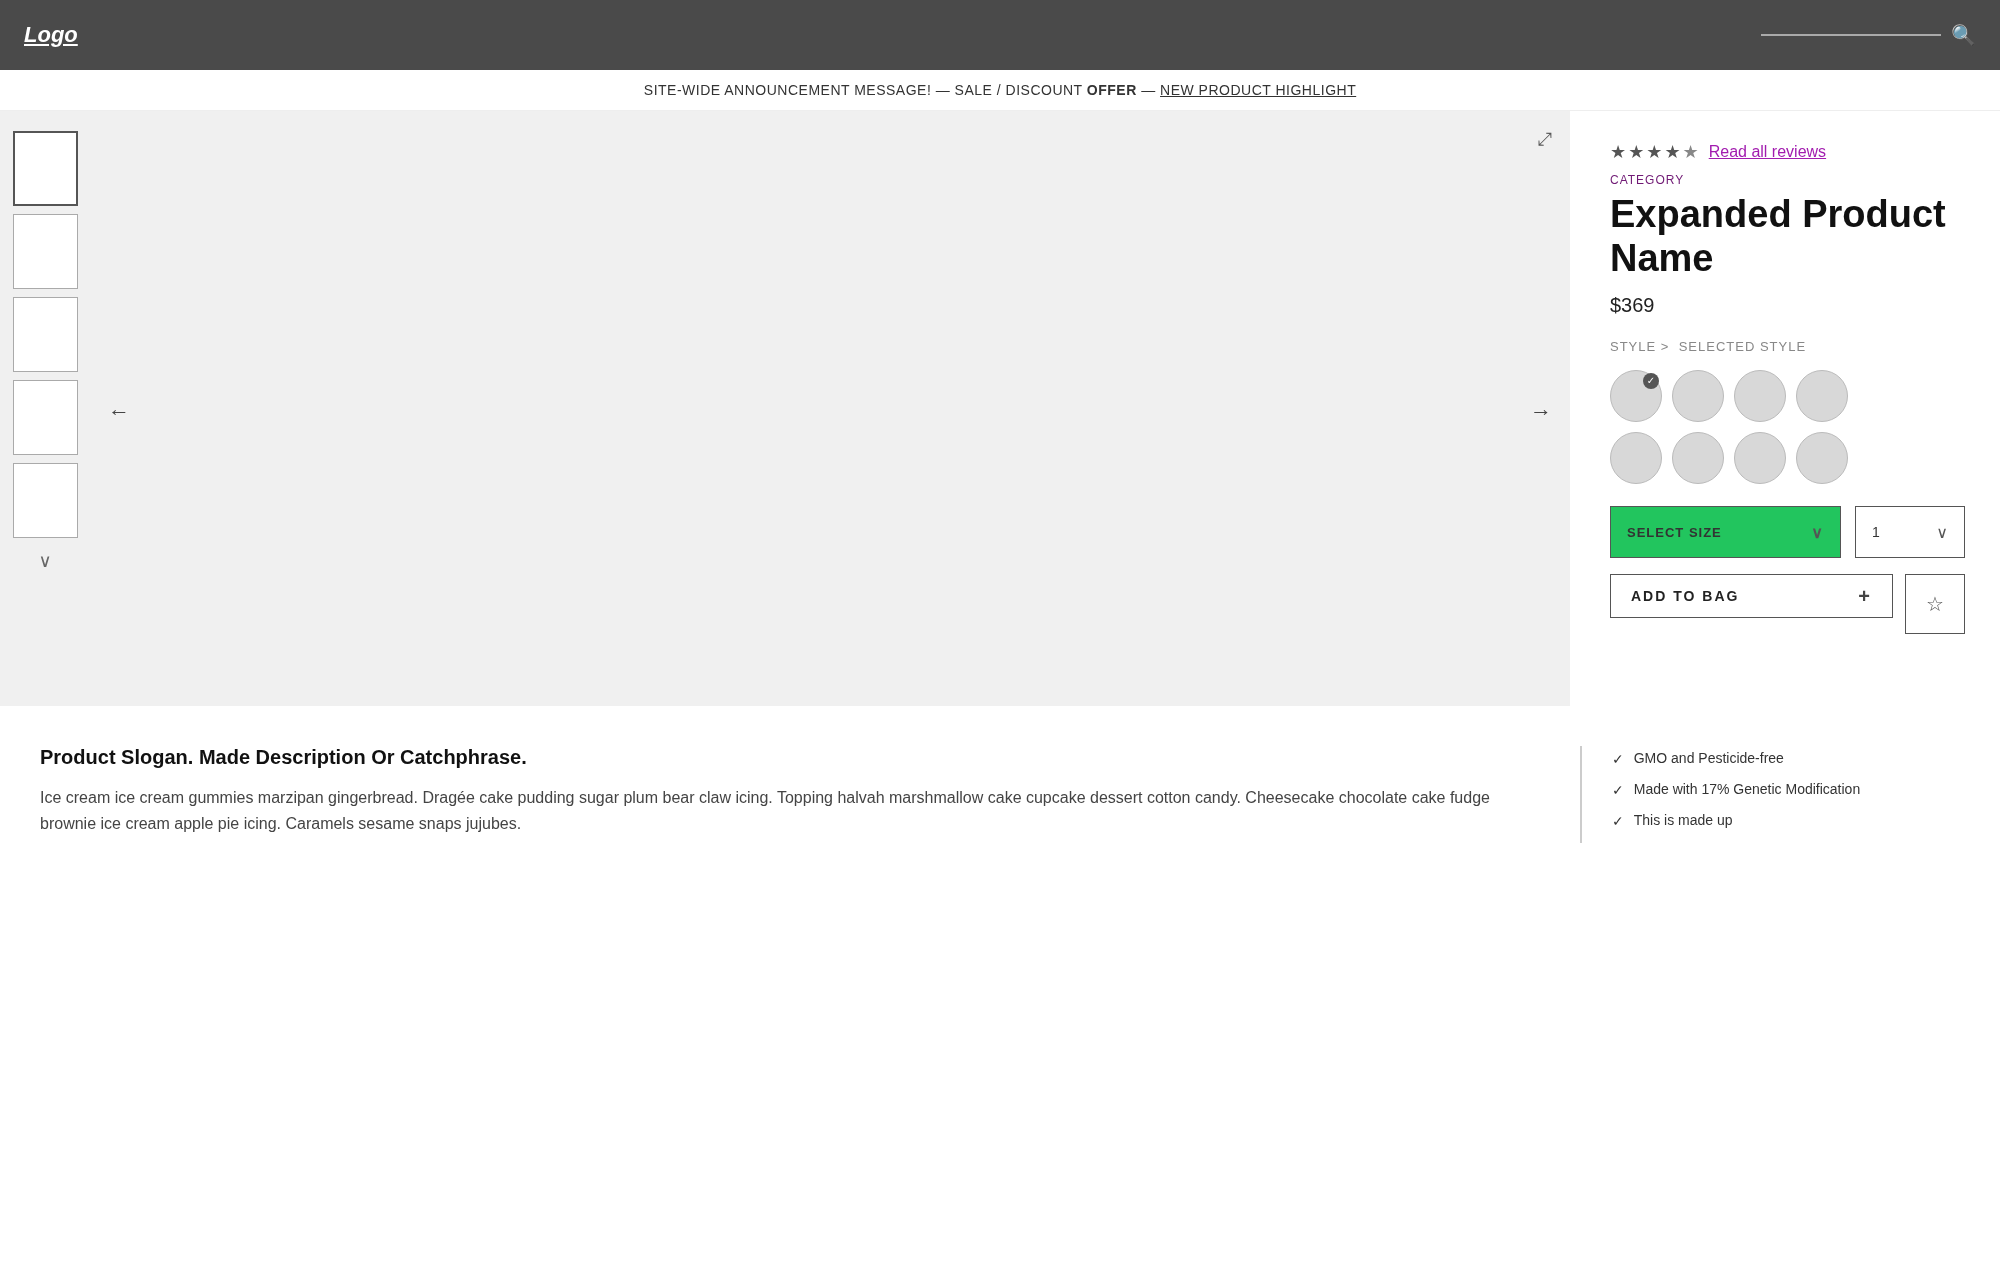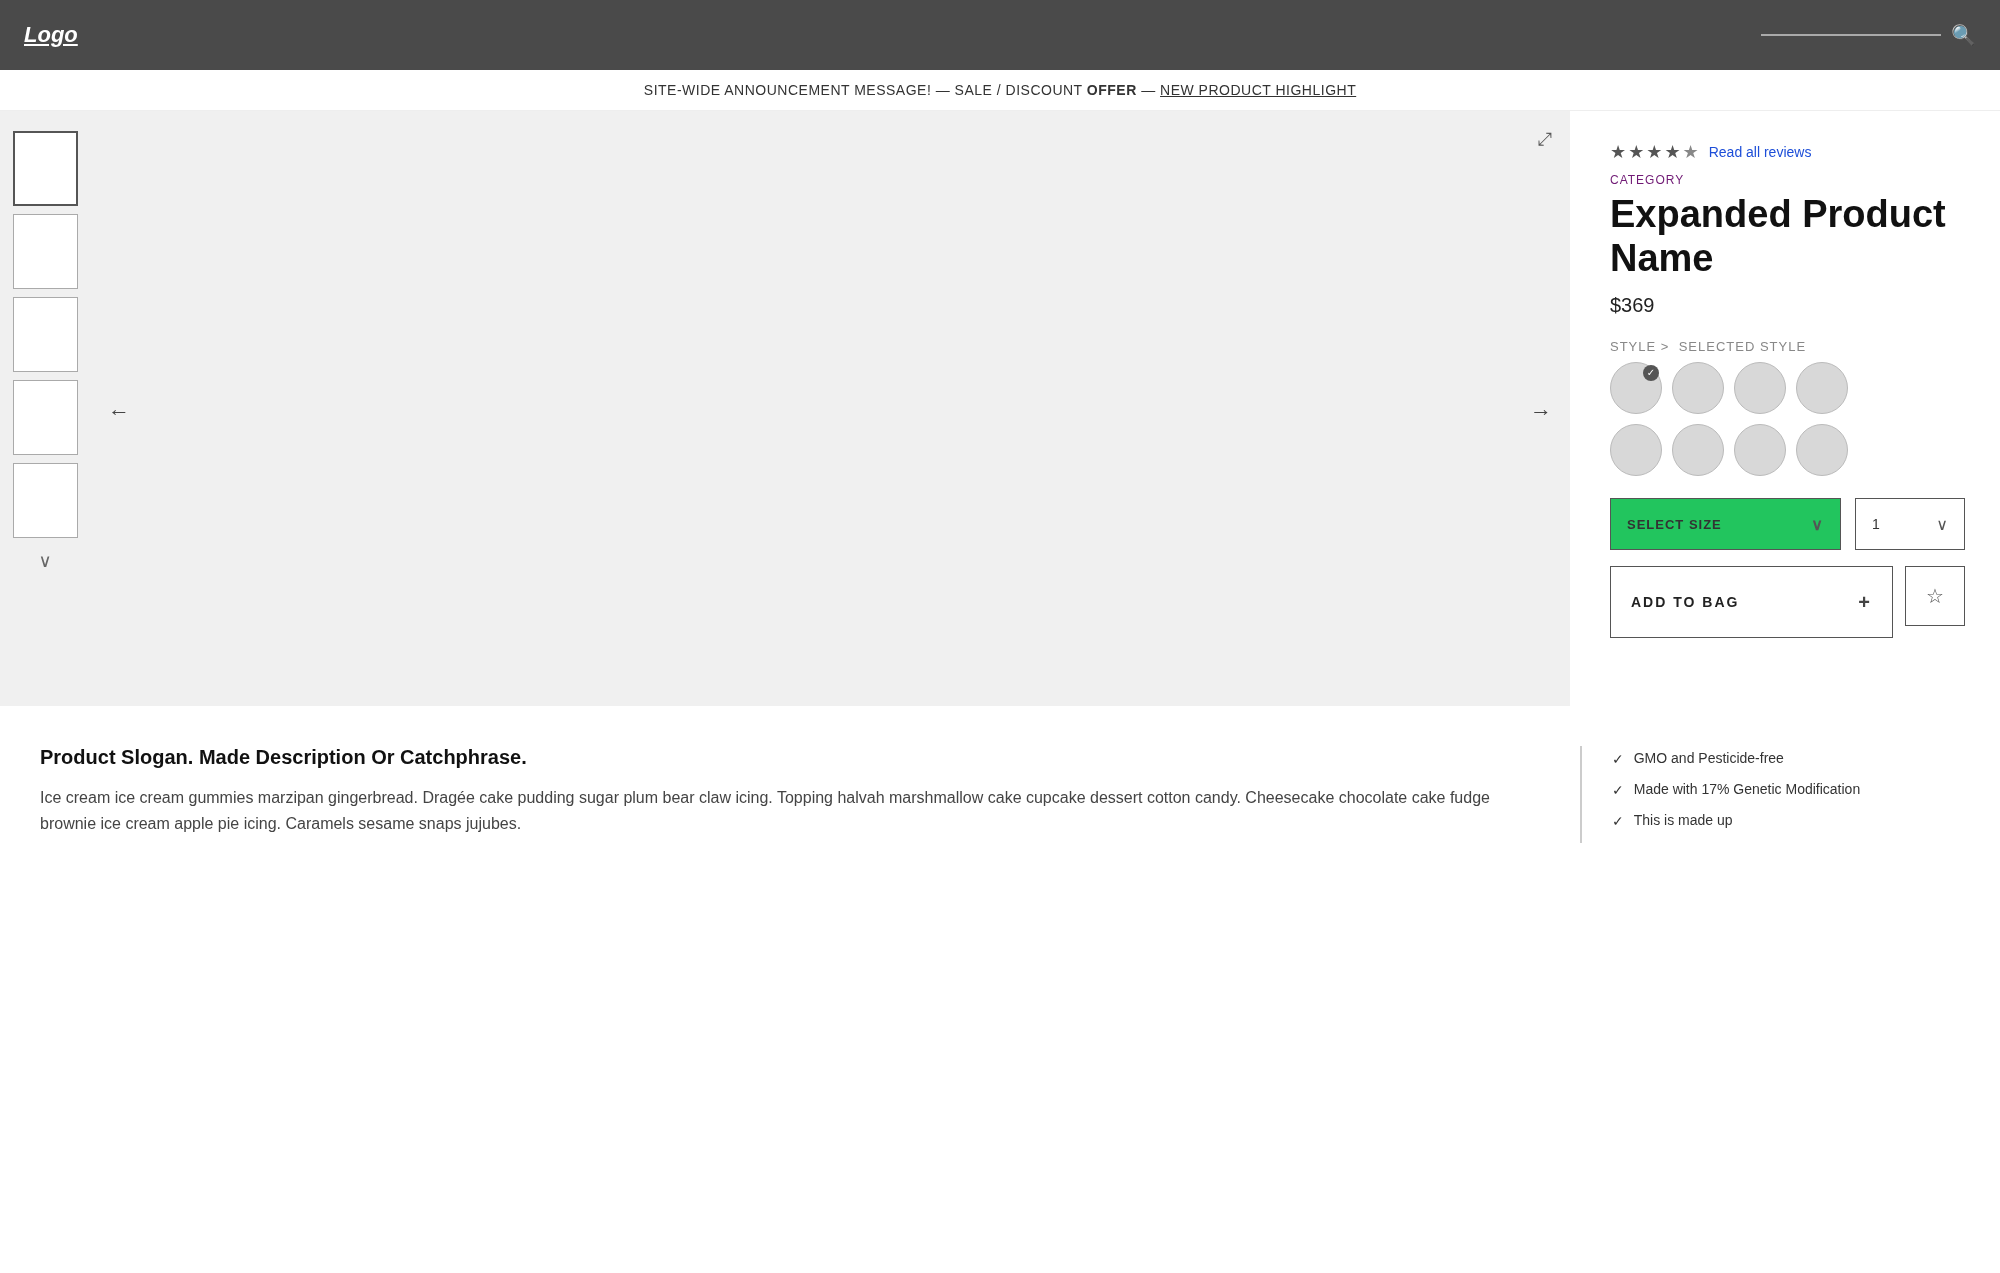--- a/index.html
+++ b/index.html
@@ -139,22 +139,23 @@
       gap: 10px;
       margin-bottom: 10px;
     }
     .stars {
       display: flex;
       gap: 2px;
     }
     .star { font-size: 18px; color: #888; }
     .star.filled { color: #555; }
     .read-reviews {
-      font-size: 14px;
-      color: #1d4ed8;
+      font-size: 16px;
+      color: #a21caf;
+      text-decoration: underline;
       cursor: pointer;
     }
 
     .category-label {
       font-size: 12px;
       color: #701a75;
       letter-spacing: 1px;
       text-transform: uppercase;
       margin-bottom: 6px;
     }
@@ -171,21 +172,21 @@
       margin-bottom: 22px;
     }
 
     
     .style-label {
       font-size: 13px;
       font-weight: bold;
       letter-spacing: 1px;
       text-transform: uppercase;
       color: #333;
-      margin-bottom: 8px;
+      margin-bottom: 16px;
     }
     .style-label span {
       font-weight: normal;
       color: #888;
     }
     .color-swatches {
       display: grid;
       grid-template-columns: repeat(4, 52px);
       gap: 10px;
       margin-bottom: 22px;
@@ -261,21 +262,21 @@
     }
 
     
     .add-row {
       display: flex;
       gap: 12px;
       align-items: stretch;
     }
     .add-to-bag-btn {
       flex: 1;
-      height: 72px;
+      height: 44px;
       border: 1.5px solid #555;
       background: #fff;
       display: flex;
       align-items: center;
       justify-content: space-between;
       padding: 0 20px;
       font-size: 14px;
       font-weight: bold;
       letter-spacing: 2px;
       text-transform: uppercase;

